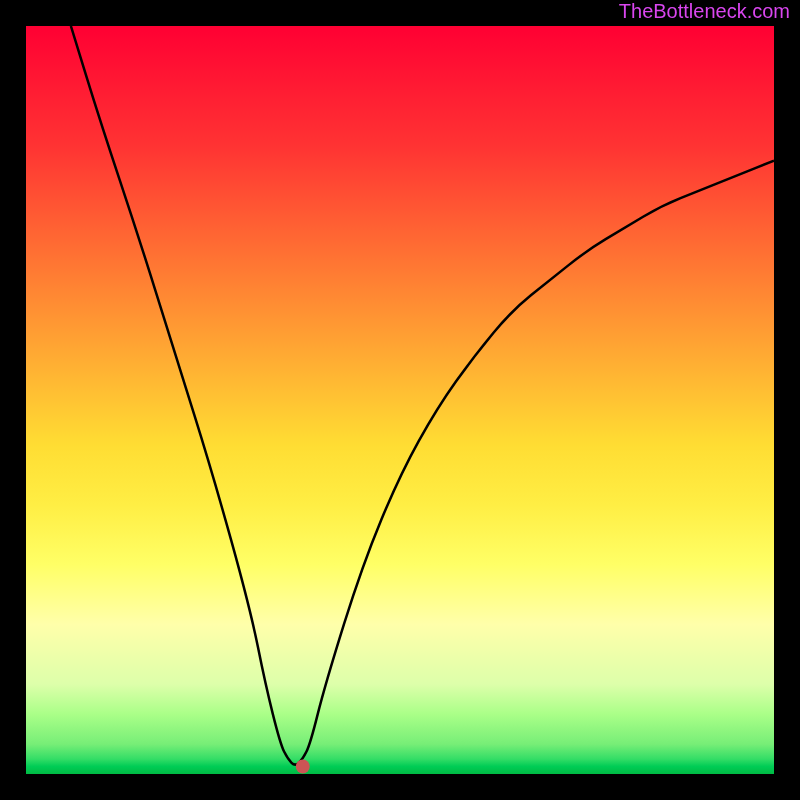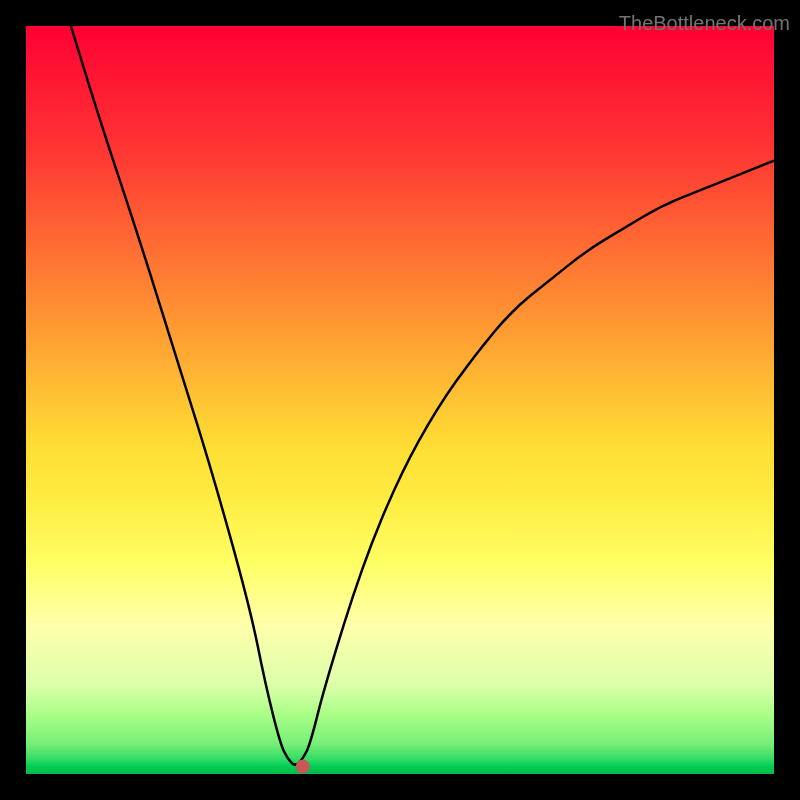--- a/index.html
+++ b/index.html
@@ -32,23 +32,23 @@
         #ddffaa 88%,
         #aaff88 92%,
         #77ee77 96%,
         #33dd66 98%,
         #00cc55 99%,
         #00bb44 100%
       );
     }
     .watermark {
       position: absolute;
-      top: 12px;
+      top: 0;
       right: 10px;
-      color: #737373;
+      color: #d946ef;
       font-size: 20px;
       font-weight: normal;
       z-index: 10;
     }
     svg {
       position: absolute;
       top: 0;
       left: 0;
       width: 100%;
       height: 100%;

